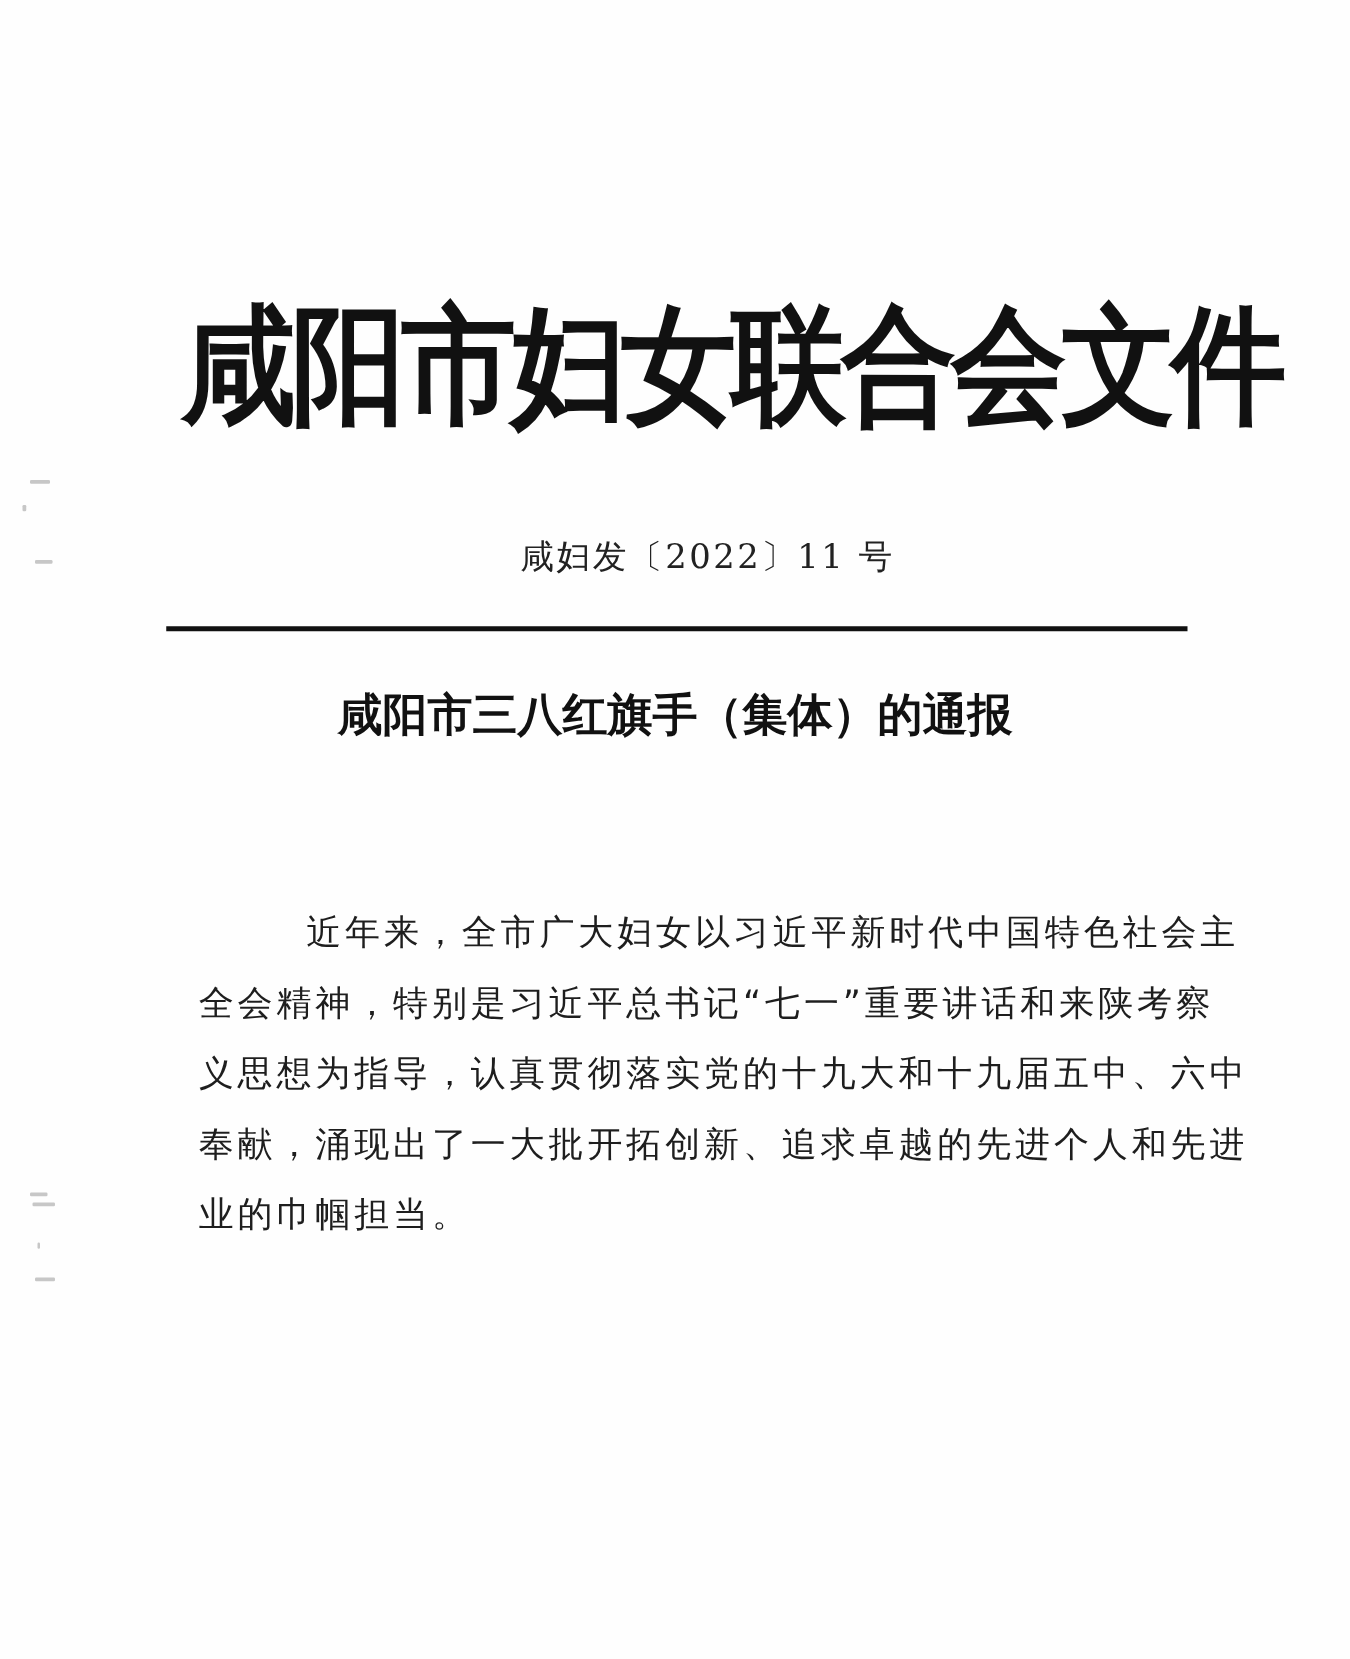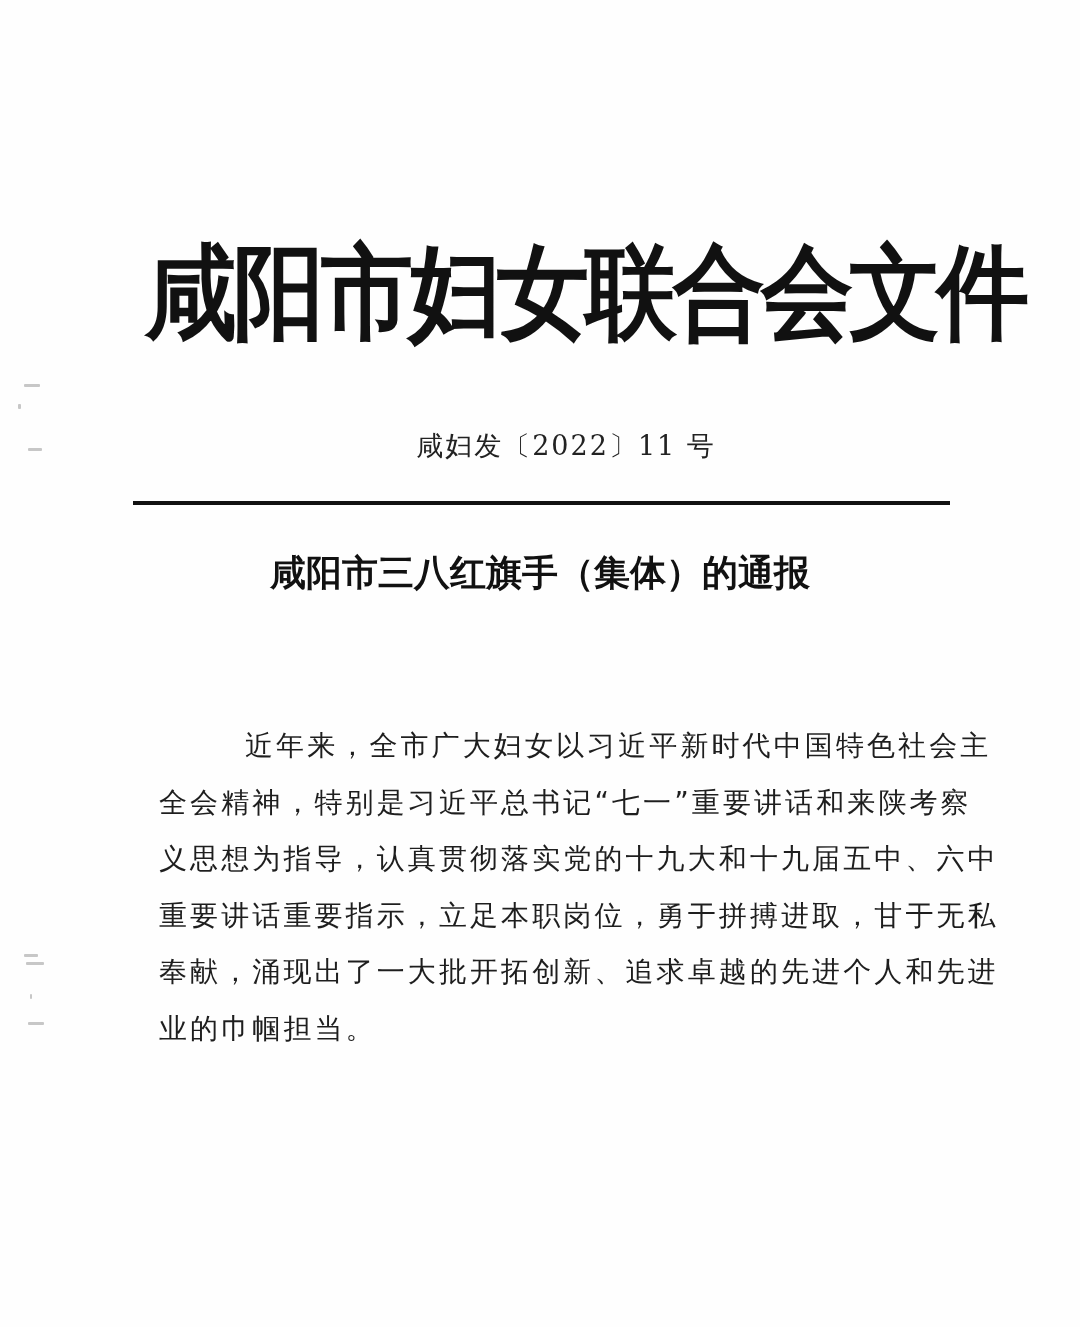--- a/index.html
+++ b/index.html
@@ -135,21 +135,20 @@
 
   <div class="title">
     <span class="line">咸阳市三八红旗手（集体）的通报</span>
   </div>
 
   <div class="body">
     <div>
       <span class="ln indent">近年来，全市广大妇女以习近平新时代中国特色社会主</span>
       <span class="ln">全会精神，特别是习近平总书记“七一”重要讲话和来陕考察</span>
       <span class="ln">义思想为指导，认真贯彻落实党的十九大和十九届五中、六中</span>
-      <span class="ln">重要讲话重要指示，立足本职岗位，勇于拼搏进取，甘于无私</span>
       <span class="ln">奉献，涌现出了一大批开拓创新、追求卓越的先进个人和先进</span>
       <span class="ln">业的巾帼担当。</span>
     </div>
     <div class="gap"></div>
     <div>
     </div>
   </div>
 </div>
 
 </body></html>

